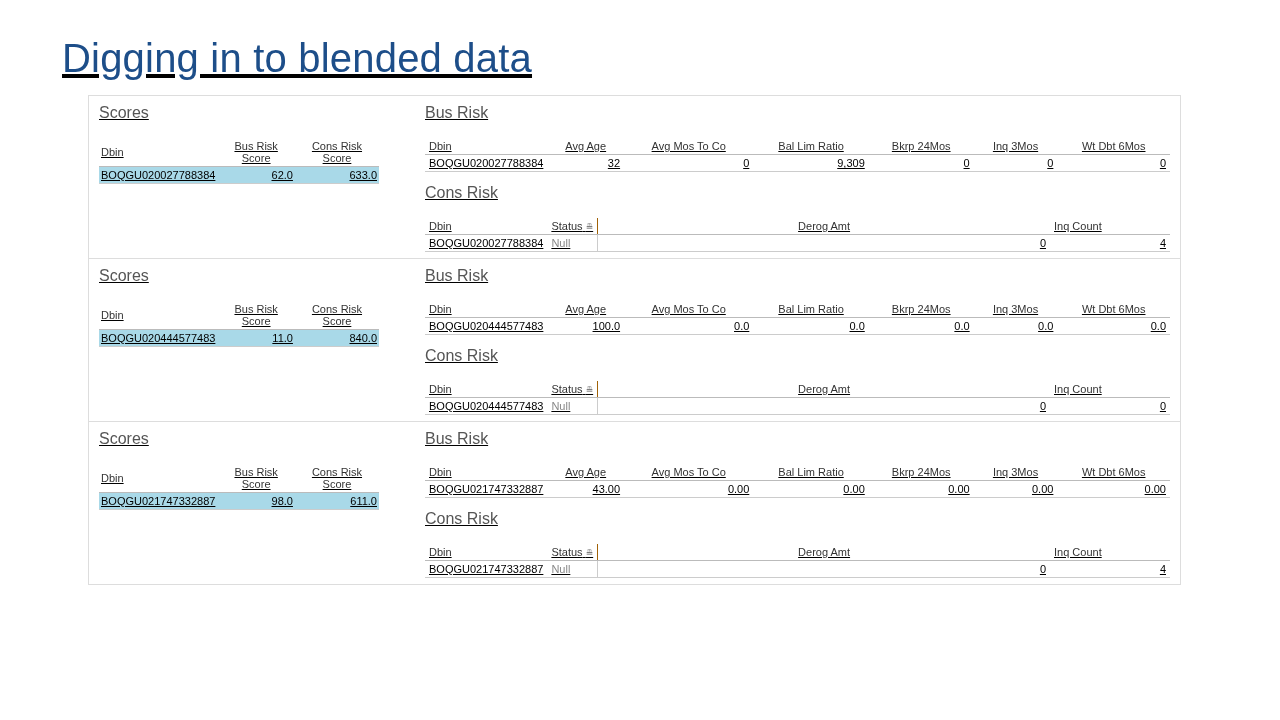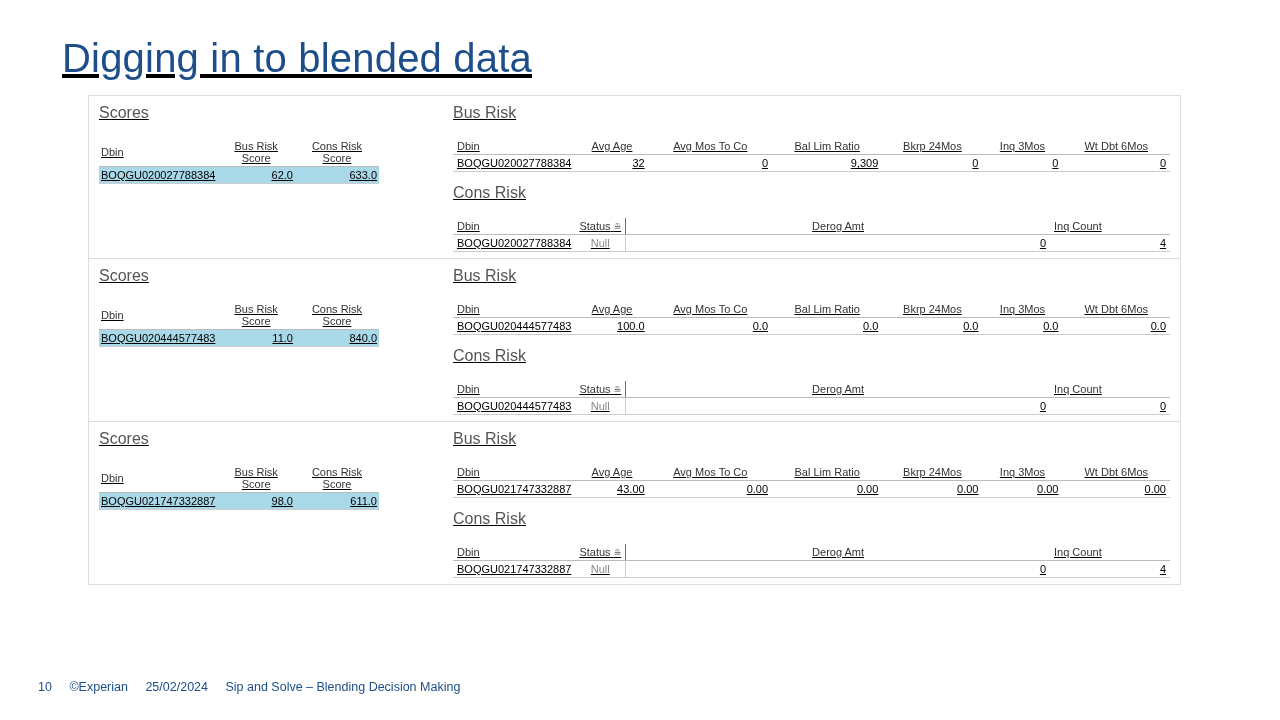--- a/index.html
+++ b/index.html
@@ -1,21 +1,21 @@
 <!DOCTYPE html>
 <html><head>
 <meta charset="utf-8">
 <style>
   * { box-sizing: border-box; }
   html, body { margin:0; padding:0; width:1280px; height:720px; background:#fff; font-family:"Segoe UI",Arial,sans-serif; }
   .slide { width:1280px; height:720px; position:relative; padding:36px 60px 0 60px;text-decoration:underline; }
   .title { font-size:40px; font-weight:400; color:#1d4e89; margin:0 0 14px 2px; letter-spacing:.2px; }
 
   .panels-wrap { border:1px solid #ddd; width:1093px; margin-left:28px; }
-  .panel { border-bottom:1px solid #ddd; display:flex; padding:8px 10px 6px 10px;gap:28px; }
+  .panel { border-bottom:1px solid #ddd; display:flex; padding:8px 10px 6px 10px; }
   .panel:last-child { border-bottom:none; }
 
   .colL { width:320px; flex:0 0 320px; }
   .colR { flex:1; padding-left:6px; }
 
   .sectH { font-size:16px; color:#555; margin:0 0 16px 0; font-weight:400; }
 
   
   .scores { width:280px; border-collapse:collapse; font-size:11px; }
   .scores th { text-align:left; font-weight:400; color:#333; padding:2px 2px; border-bottom:1px solid #bbb; }
@@ -34,21 +34,21 @@
 
   
   .consrisk { width:100%; border-collapse:collapse; font-size:11px; }
   .consrisk th { font-weight:400; color:#333; padding:2px 4px; border-bottom:1px solid #bbb; white-space:nowrap; }
   .consrisk th.c0 { text-align:left; width:120px; }
   .consrisk th.c1 { text-align:left; width:42px; border-right:1px solid #a16207; }
   .consrisk th.c2 { }
   .consrisk th.c3 { text-align:left; width:120px; }
   .consrisk td { padding:2px 4px; border-bottom:1px solid #ccc; }
   .consrisk td.c0 { text-align:left; }
-  .consrisk td.c1 { text-align:center; color:#888; border-right:1px solid #ccc; }
+  .consrisk td.c1 { text-align:left; color:#888; border-right:1px solid #ccc; }
   .consrisk td.c2 { text-align:right; }
   .consrisk td.c3 { text-align:right; }
 
   .sortglyph { font-size:9px; color:#555; }
   .subgap { height:12px; }
 
   .footer { position:absolute; bottom:26px; left:38px; font-size:12.5px; color:#1d4e89; }
   .footer span { margin-right:14px; }
 </style>
 </head>
@@ -243,19 +243,13 @@
             <td class="c2">0</td>
             <td class="c3">4</td>
           </tr>
         </tbody>
           </table>
       </div>
     </div>
 
   </div>
 
-  <div class="footer">
-    <span>10</span>
-    <span>©Experian</span>
-    <span>25/02/2024</span>
-    <span>Sip and Solve – Blending Decision Making</span>
-  </div>
 </div>
 
 </body></html>

